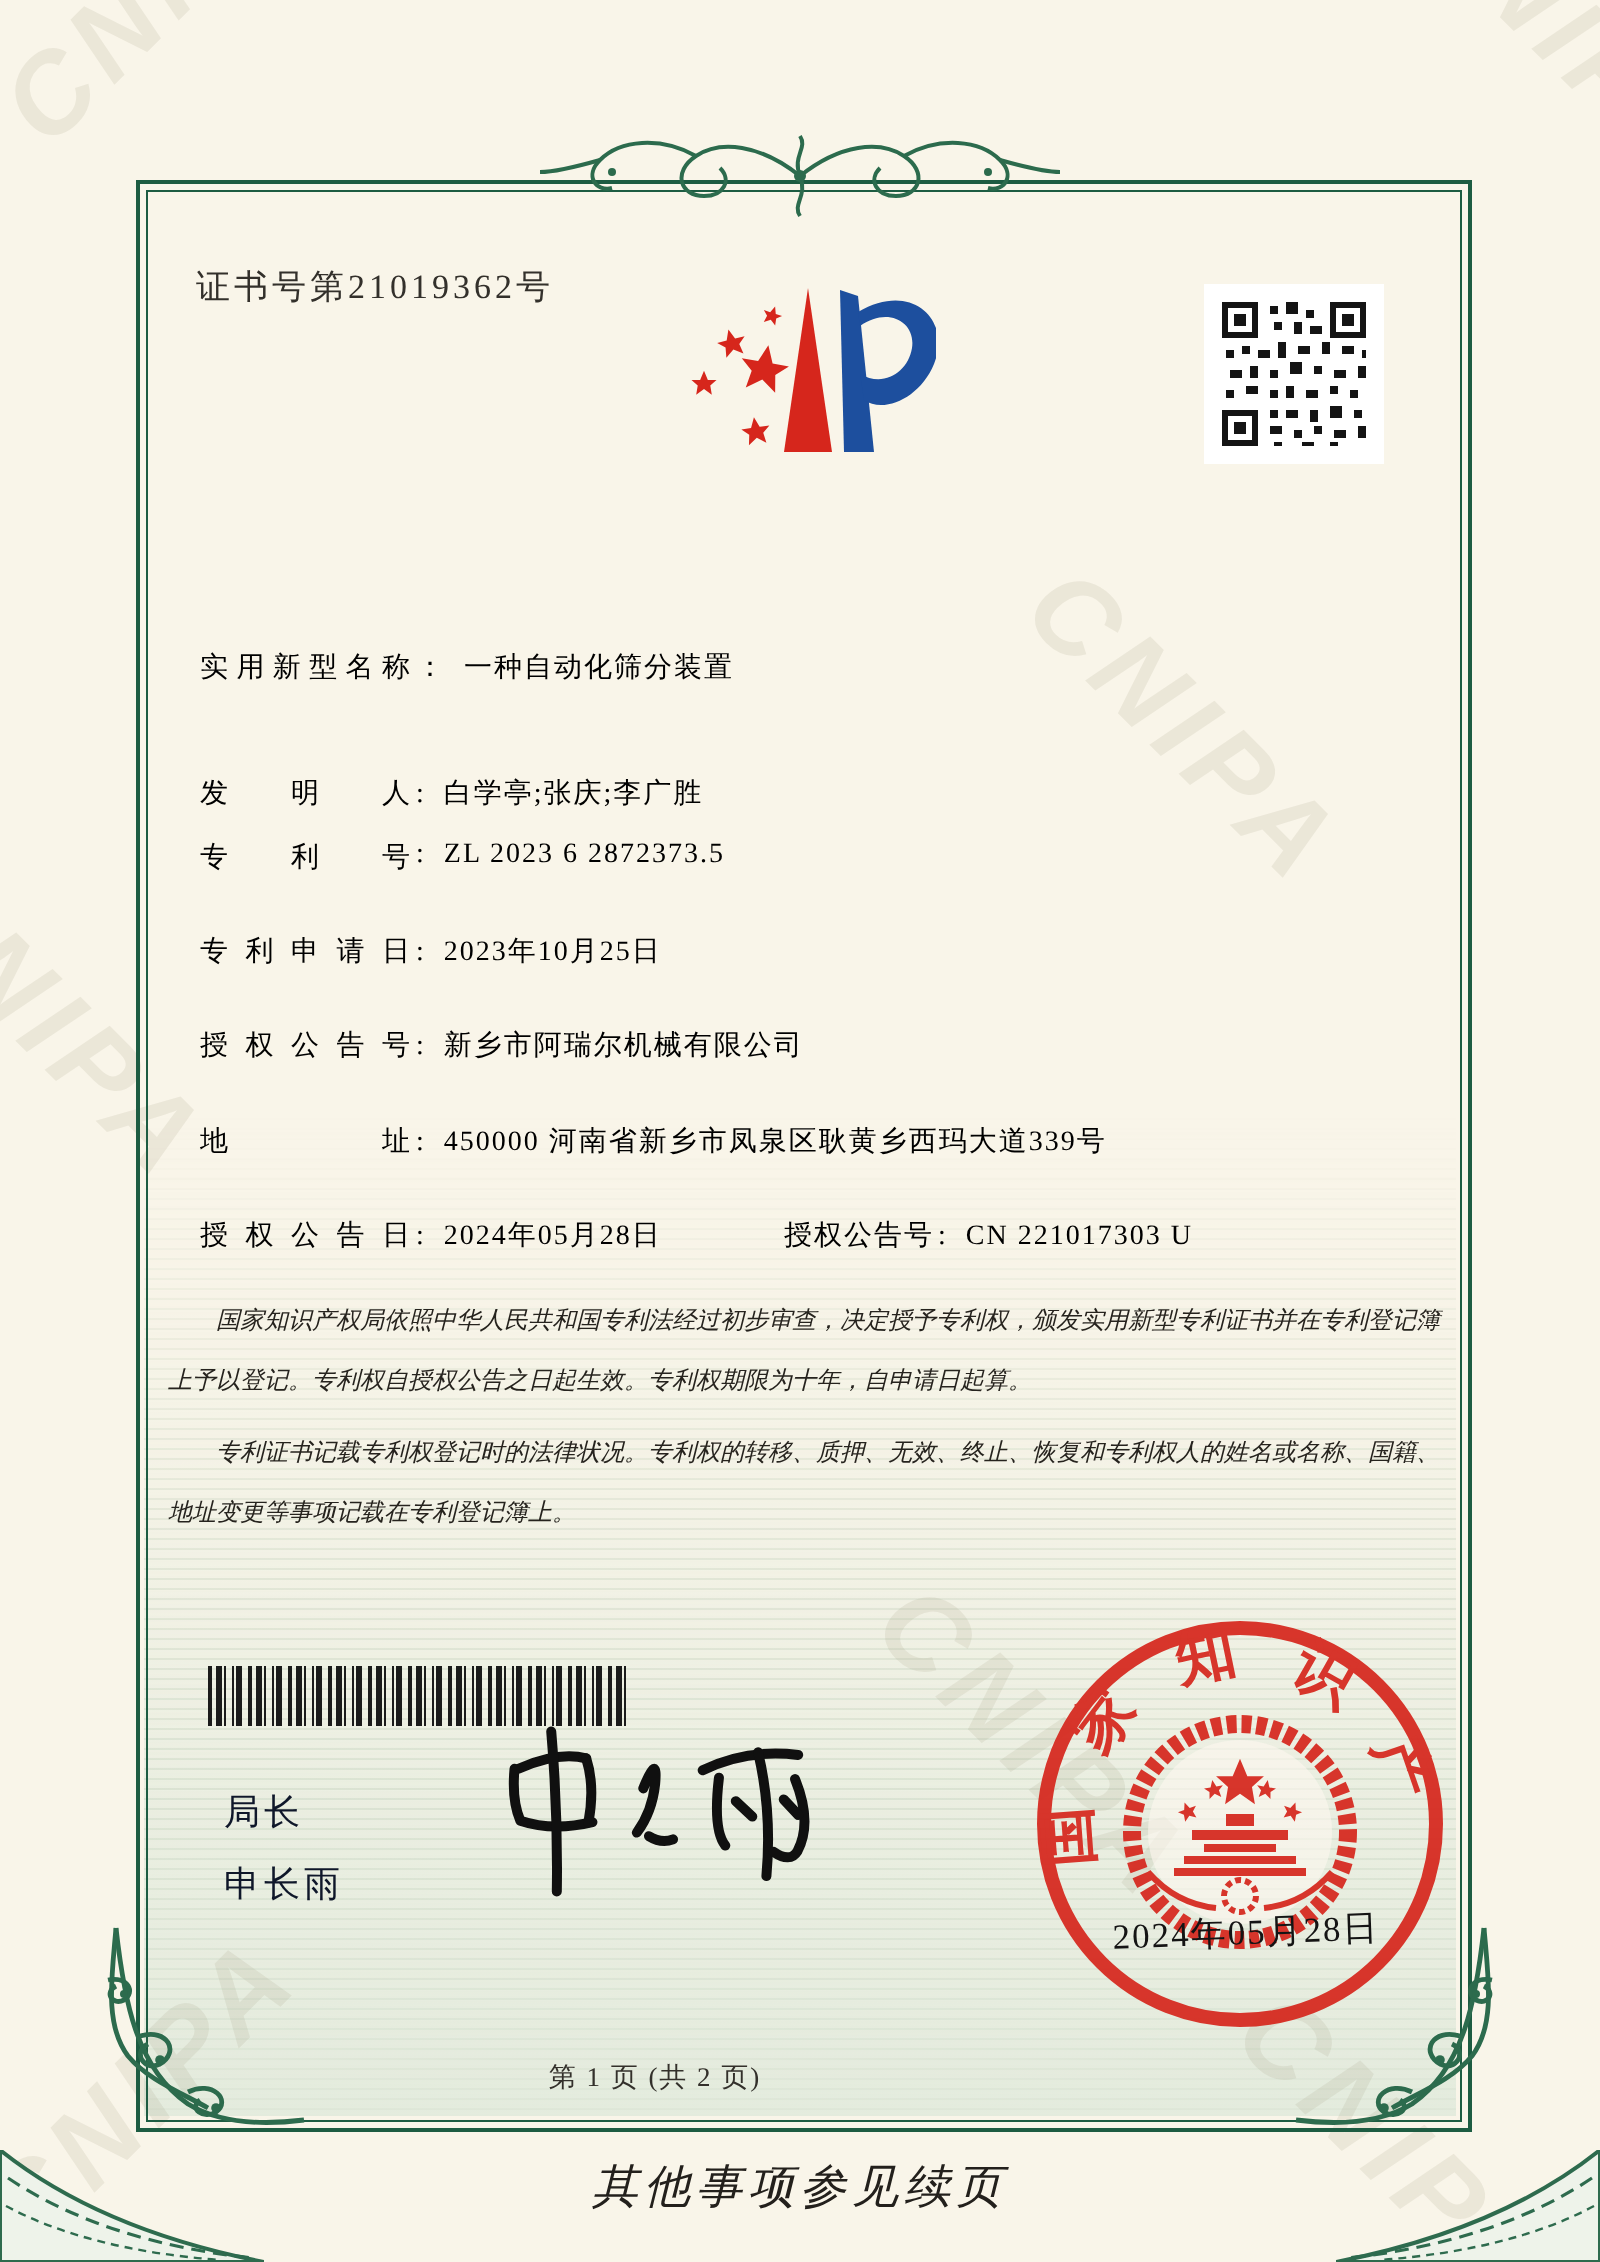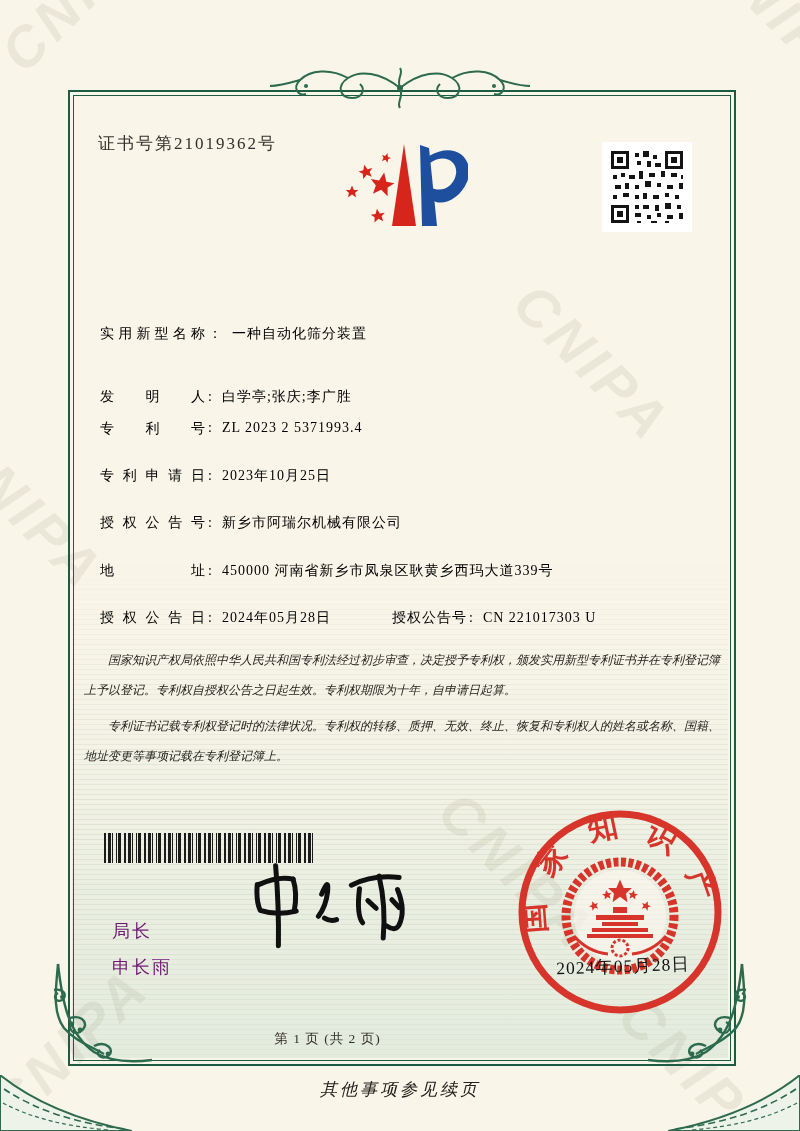--- a/index.html
+++ b/index.html
@@ -29,30 +29,30 @@
   .flabel{display:inline-block;width:106px;text-align:justify;text-align-last:justify;vertical-align:top;}
   .fsep{margin:0 9px 0 2px;}
   .grant2{position:absolute;left:292px;top:0;}
   .paras{position:absolute;left:84px;top:645px;width:636px;font-size:12px;line-height:30px;
          font-style:italic;color:#26231e;text-align:justify;}
   .paras p{margin:0 0 6px 0;text-indent:2em;}
   .barcode{position:absolute;left:104px;top:833px;width:212px;height:30px;
       background:repeating-linear-gradient(90deg,#1b1b1b 0 2px,transparent 2px 4px,#1b1b1b 4px 7px,
       transparent 7px 8px,#1b1b1b 8px 9px,transparent 9px 12px,#1b1b1b 12px 13px,transparent 13px 14px,
       #1b1b1b 14px 17px,transparent 17px 20px);}
-  .officer{position:absolute;left:112px;top:914px;font-family:Liberation Mono, monospace;
-           font-size:18px;color:#701a75;letter-spacing:2px;line-height:36px;}
+  .officer{position:absolute;left:112px;top:888px;font-family:Liberation Serif, serif;
+           font-size:18px;color:#0f172a;letter-spacing:2px;line-height:36px;}
   .sign{position:absolute;left:222px;top:852px;transform:rotate(-2deg);}
   .seal{position:absolute;left:514px;top:806px;width:212px;height:212px;}
   .seal-date{position:absolute;left:538px;top:954px;width:170px;text-align:center;
              font-size:17.5px;color:#141414;letter-spacing:1px;transform:rotate(-2deg);}
   .page-info{position:absolute;left:0;top:1030px;width:655px;text-align:center;
              font-size:13.5px;color:#33302b;letter-spacing:1px;}
   .continuation{position:absolute;left:0;top:1078px;width:800px;text-align:center;
-                font-size:17px;font-style:italic;color:#23201c;letter-spacing:3px;}
+                font-size:23px;font-style:italic;color:#23201c;letter-spacing:3px;}
   .ornament-top{position:absolute;left:270px;top:64px;}
   .corner{position:absolute;}
   .lace{position:absolute;bottom:0;}
 </style>
 </head>
 <body>
 
 <div class="page">
 
   <div class="stripes"></div>
@@ -172,21 +172,21 @@
   </div>
 
 
   <div class="field" style="top:325px">
     <span class="flabel">实用新型名称</span><span class="fsep">：</span><span>一种自动化筛分装置</span>
   </div>
   <div class="field" style="top:388px">
     <span class="flabel">发明人</span><span class="fsep">:</span><span>白学亭;张庆;李广胜</span>
   </div>
   <div class="field" style="top:420px">
-    <span class="flabel">专利号</span><span class="fsep">:</span><span>ZL 2023 2 5371993.4</span>
+    <span class="flabel">专利号</span><span class="fsep">:</span><span>ZL 2023 6 2872373.5</span>
   </div>
   <div class="field" style="top:467px">
     <span class="flabel">专利申请日</span><span class="fsep">:</span><span>2023年10月25日</span>
   </div>
   <div class="field" style="top:514px">
     <span class="flabel">授权公告号</span><span class="fsep">:</span><span>新乡市阿瑞尔机械有限公司</span>
   </div>
   <div class="field" style="top:562px">
     <span class="flabel">地址</span><span class="fsep">:</span><span>450000 河南省新乡市凤泉区耿黄乡西玛大道339号</span>
   </div>

